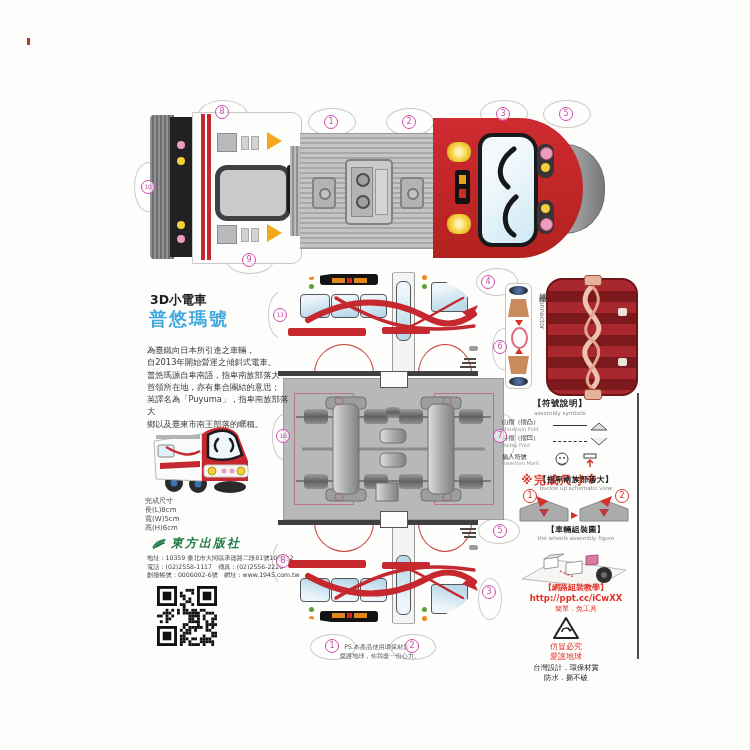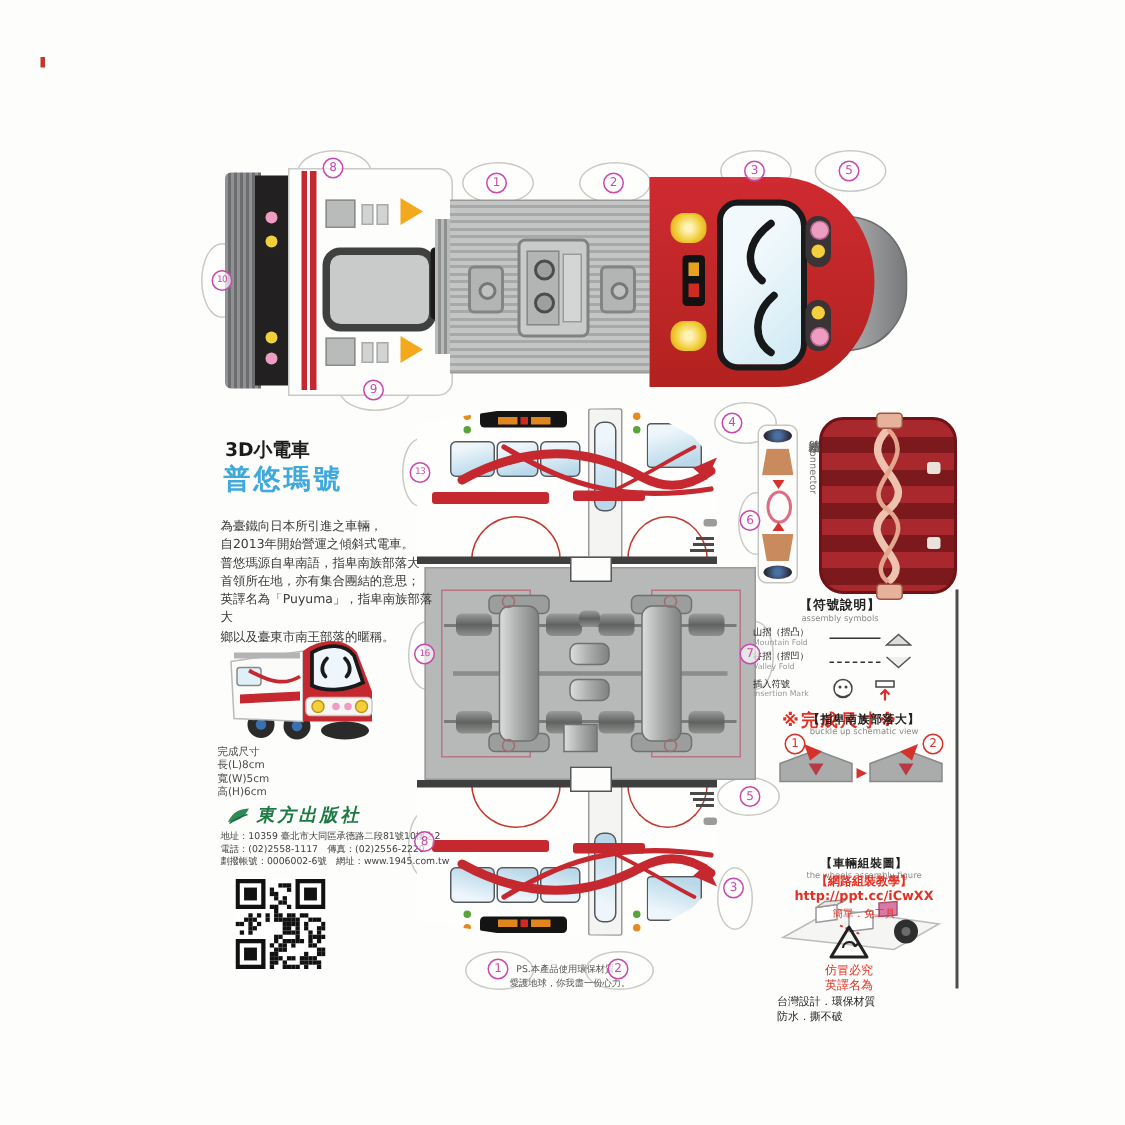--- a/index.html
+++ b/index.html
@@ -497,21 +497,21 @@
       <path d="M18 3 L30 8 L22 14 Z" fill="#d4322a"></path>
       <path d="M62 16 L86 7 L110 16 L110 28 L62 28 Z" fill="#a9acab" stroke="#888"></path>
       <path d="M81 16 L91 16 L86 24 Z" fill="#b73a45"></path>
       <path d="M94 3 L82 8 L90 14 Z" fill="#d4322a"></path>
       <path d="M53 19 L60 22.5 L53 26 Z" fill="#d4322a"></path>
     </svg>
     <span class="tabnum" style="left:12px;top:22px;border-color:#d4322a;color:#d4322a;">1</span>
     <span class="tabnum" style="left:104px;top:22px;border-color:#d4322a;color:#d4322a;">2</span>
   </div>
 
-  <div class="txt" style="left:516px;top:524px;width:120px;margin-top:46px;">
+  <div class="txt" style="left:516px;top:524px;width:120px;">
     <div class="sec-title" style="font-size:7.8px;">【車輛組裝圖】</div>
     <div class="sec-sub">the wheels assembly figure</div>
     <svg width="116" height="46" viewBox="0 0 116 46" style="margin-top:2px;">
       <path d="M6 36 L40 17 L110 27 L80 44 Z" fill="#f5f5f3" stroke="#bbb"></path>
       <path d="M28 16 L42 14 L42 24 L28 26 Z" fill="#fff" stroke="#999"></path>
       <path d="M28 16 L34 12 L48 11 L42 14 Z" fill="#e8e8e6" stroke="#999"></path>
       <path d="M50 20 L66 18 L66 30 L50 32 Z" fill="#fff" stroke="#999"></path>
       <path d="M70 13 L82 12 L82 21 L70 22 Z" fill="#d87aa4" stroke="#a8547c"></path>
       <circle cx="88" cy="32" r="8" fill="#2e2e2e"></circle>
         <circle cx="88" cy="32" r="3" fill="#6b6b6b"></circle>
@@ -524,23 +524,23 @@
     <span style="display:block;font-size:8.5px;font-weight:bold;" class="red-txt">http://ppt.cc/iCwXX</span>
     <span style="display:block;font-size:7px;" class="red-txt">簡單．免工具</span>
   </div>
 
   <svg class="txt" width="28" height="24" viewBox="0 0 28 24" style="left:552px;top:616px;">
     <path d="M14 2 L26 22 L2 22 Z" fill="none" stroke="#222" stroke-width="2" stroke-linejoin="round"></path>
     <path d="M10 16 C10 11 18 11 18 15 M18 15 L16 12 M18 15 L20 13" stroke="#222" stroke-width="1.5" fill="none"></path>
   </svg>
   <div class="txt" style="left:536px;top:642px;width:60px;text-align:center;font-size:8px;line-height:10px;">
     <span style="display:block" class="red-txt">仿冒必究</span>
-    <span style="display:block" class="red-txt">英譯名為</span>
-  </div>
-  <div class="txt" style="left:518px;top:663px;width:96px;text-align:left;font-size:7.3px;line-height:10px;color:#222;">
+    <span style="display:block" class="red-txt">愛護地球</span>
+  </div>
+  <div class="txt" style="left:518px;top:663px;width:96px;text-align:center;font-size:7.3px;line-height:10px;color:#222;">
     <span style="display:block">台灣設計．環保材質</span>
     <span style="display:block">防水．撕不破</span>
   </div>
 
   <div class="txt" style="left:318px;top:643px;width:124px;text-align:center;font-size:6.2px;line-height:8.5px;color:#555;z-index:3;">
     <span style="display:block">PS.本產品使用環保材質，</span>
     <span style="display:block">愛護地球，你我盡一份心力。</span>
   </div>
 
   <span class="tabnum" style="left:222px;top:112px;">8</span>

